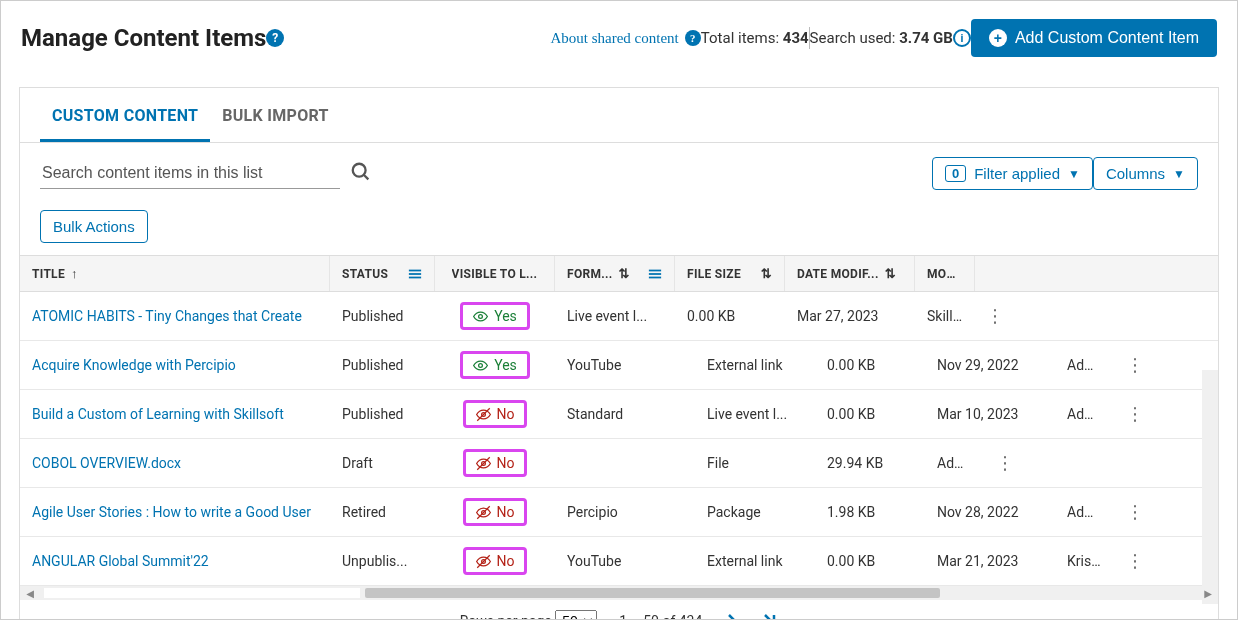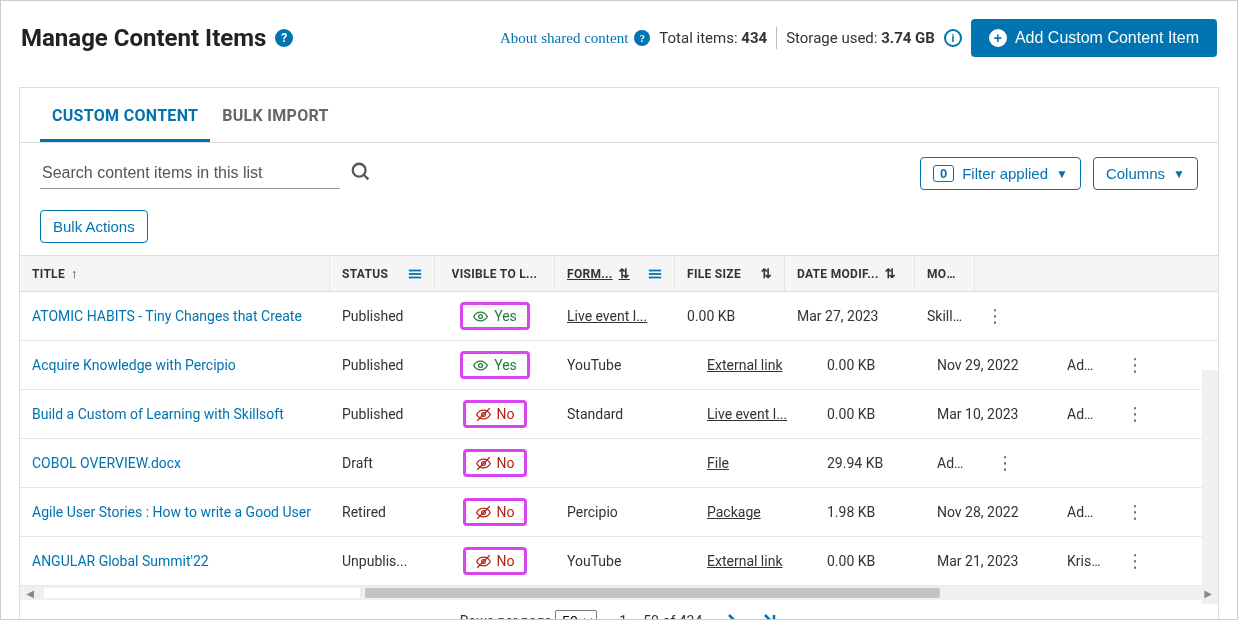--- a/index.html
+++ b/index.html
@@ -1,52 +1,52 @@
 <!DOCTYPE html>
 <html><head>
 <meta charset="utf-8">
 <style>
 * { box-sizing: border-box; margin: 0; padding: 0; }
 body { font-family: -apple-system, BlinkMacSystemFont, "Segoe UI", Roboto, "Helvetica Neue", Arial, sans-serif; background: #fff; color: #333; font-size: 14px; }
 .app { width: 1238px; height: 620px; border: 1px solid #ccc; position: relative; overflow: hidden; }
-.header { display: flex; align-items: center; padding: 18px 20px 10px 20px; gap: 9px; }
+.header { display: flex; align-items: center; padding: 18px 20px 10px 20px; gap: 0; }
 .page-title { font-size: 24px; font-weight: 700; color: #222; }
 .help-icon { display: inline-flex; align-items: center; justify-content: center; width: 18px; height: 18px; border-radius: 50%; background: #0073b1; color: #fff; font-size: 12px; font-weight: 700; cursor: pointer; }
 .header-spacer { flex: 1; }
 .shared-link { color: #0073b1; font-size: 15px; cursor: pointer; display: inline-flex; align-items: center; gap: 6px; font-family: Liberation Serif, serif; }
 .stat { font-size: 15px; color: #333; }
 .stat b { font-weight: 700; }
 .divider { width: 1px; height: 22px; background: #bbb; }
 .info-icon-outline { display: inline-flex; align-items: center; justify-content: center; width: 18px; height: 18px; border-radius: 50%; border: 2px solid #0073b1; color: #0073b1; font-size: 11px; font-weight: 700; cursor: pointer; }
 .primary-btn { background: #0073b1; color: #fff; border: none; border-radius: 4px; padding: 10px 18px; font-size: 16px; font-weight: 500; cursor: pointer; display: inline-flex; align-items: center; gap: 8px; }
 .primary-btn .plus-circle { display: inline-flex; align-items: center; justify-content: center; width: 18px; height: 18px; border-radius: 50%; background: #fff; color: #0073b1; font-weight: 700; font-size: 14px; line-height: 1; }
 .panel { margin: 20px 18px 0 18px; border: 1px solid #ddd; background: #fff; position: relative; }
 .tabs { display: flex; border-bottom: 1px solid #ddd; padding: 0 20px; }
 .tab { padding: 18px 12px 14px 12px; font-size: 16px; font-weight: 700; color: #666; cursor: pointer; border-bottom: 3px solid transparent; letter-spacing: 0.3px; }
 .tab.active { color: #0073b1; border-bottom-color: #0073b1; }
-.toolbar { display: flex; align-items: center; padding: 14px 20px; gap: 12px; }
+.toolbar { display: flex; align-items: center; padding: 14px 20px; }
 .search-wrap { display: flex; align-items: center; gap: 10px; }
 .search-input { border: none; border-bottom: 1px solid #999; padding: 6px 2px; font-size: 16px; width: 300px; outline: none; color: #333; }
 .search-input::placeholder { color: #555; }
 .search-icon { color: #555; cursor: pointer; }
 .toolbar-spacer { flex: 1; }
 .outline-btn { border: 1px solid #0073b1; background: #fff; color: #0073b1; border-radius: 4px; padding: 7px 12px; font-size: 15px; cursor: pointer; display: inline-flex; align-items: center; gap: 8px; }
 .badge { border: 1px solid #0073b1; color: #0073b1; border-radius: 3px; padding: 0 6px; font-size: 13px; font-weight: 600; }
 .chev { font-size: 12px; }
 .bulk-row { padding: 6px 20px 12px 20px; }
 .table-wrap { position: relative; border-top: 1px solid #ddd; }
 .thead { display: flex; background: #f5f5f5; border-bottom: 1px solid #ddd; font-size: 12px; font-weight: 700; color: #333; letter-spacing: 0.3px; }
 .th, .td { padding: 10px 12px; display: flex; align-items: center; gap: 6px; }
 .th { text-transform: uppercase; position: relative; border-right: 1px solid #e5e5e5; }
 .th:last-child { border-right: none; }
 .col-title { width: 310px; flex-shrink: 0; }
 .col-status { width: 105px; flex-shrink: 0; }
 .col-visible { width: 120px; flex-shrink: 0; justify-content: center; }
 .col-source { width: 140px; flex-shrink: 0; }
-.col-format { width: 120px; flex-shrink: 0; text-decoration: underline; }
+.col-format { width: 120px; flex-shrink: 0; }
 .col-size { width: 110px; flex-shrink: 0; justify-content: space-between; }
 .col-date { width: 130px; flex-shrink: 0; }
 .col-mod { width: 60px; flex-shrink: 0; }
 .col-menu { width: 40px; flex-shrink: 0; justify-content: center; }
 .sort-icon { font-size: 13px; color: #333; }
 .filter-icon { margin-left: auto; color: #0073b1; cursor: pointer; display:inline-flex; }
 .filter-icon svg { width: 14px; height: 14px; }
 .tbody .row { display: flex; border-bottom: 1px solid #e8e8e8; font-size: 14px; color: #333; align-items: center; min-height: 36px; }
 .td.col-title a { color: #0073b1; text-decoration: none; cursor: pointer; white-space: nowrap; overflow: hidden; text-overflow: ellipsis; }
 .td.col-title { white-space: nowrap; overflow: hidden; text-overflow: ellipsis; }
@@ -80,21 +80,21 @@
   <span class="shared-link">
     <span>About shared content</span>
     <span class="help-icon" style="width:16px;height:16px;font-size:11px;">?</span>
   </span>
   <span class="stat">
     <span>Total items:</span>
     <b>434</b>
   </span>
   <div class="divider"></div>
   <span class="stat">
-    <span>Storage used:</span>
+    <span>Search used:</span>
     <b>3.74 GB</b>
   </span>
   <span class="info-icon-outline">i</span>
   <button class="primary-btn">
     <span class="plus-circle">+</span>
     <span>Add Custom Content Item</span>
   </button>
 </div>
 
 <div class="panel">

